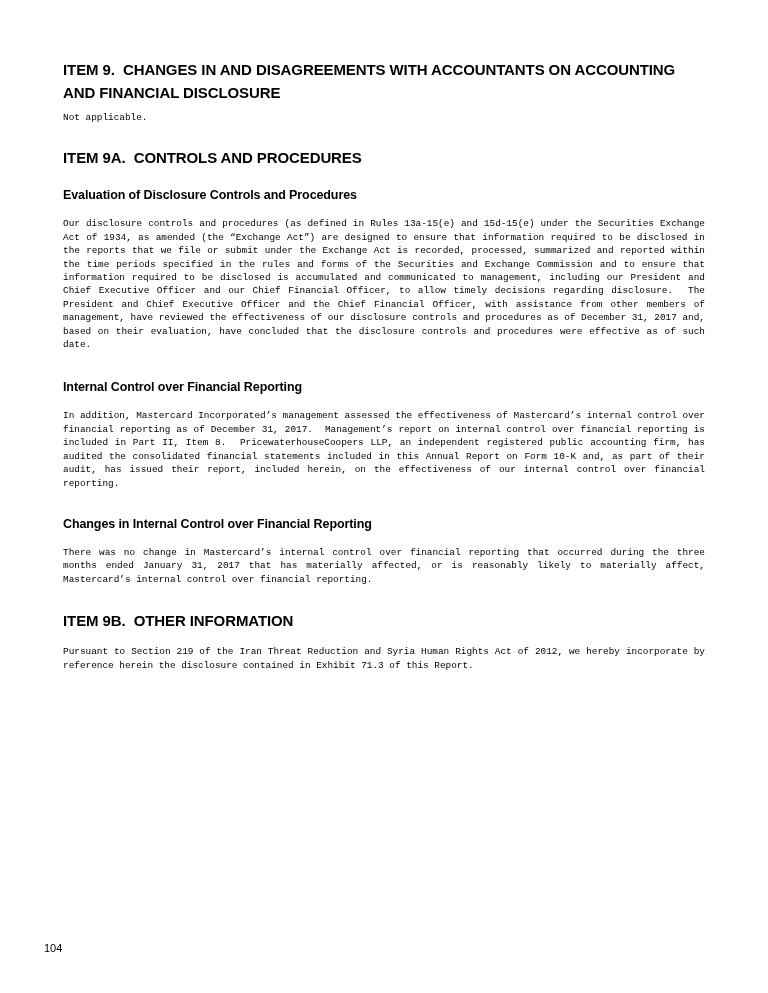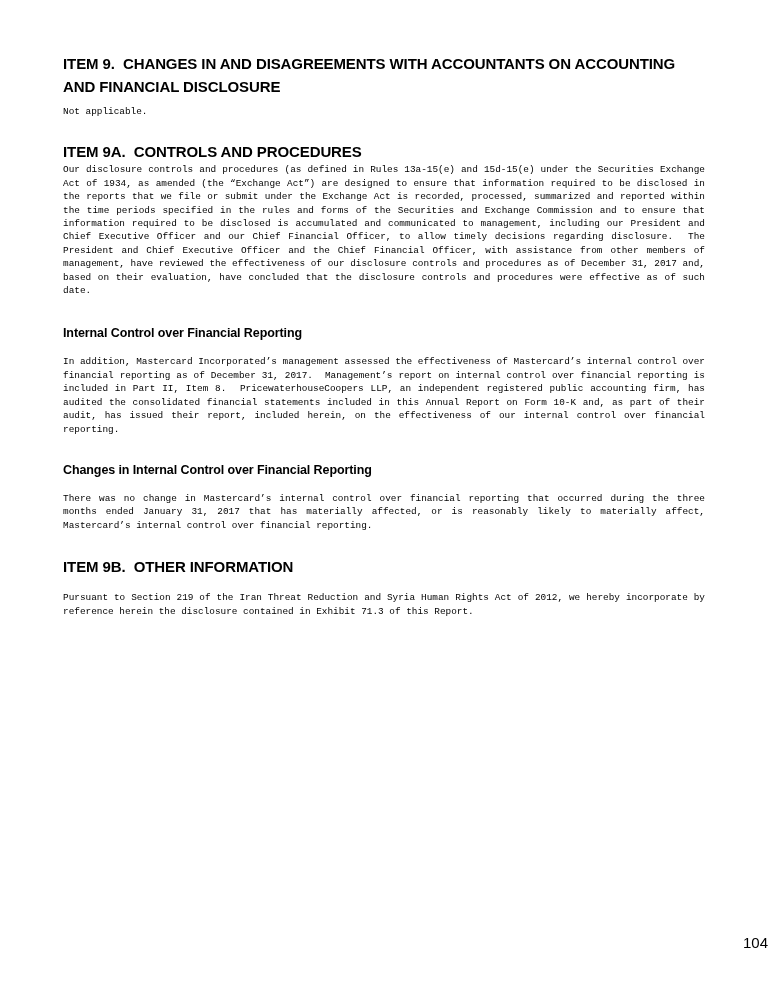--- a/index.html
+++ b/index.html
@@ -4,21 +4,21 @@
 <style>
   html, body {
     margin: 0;
     padding: 0;
     background: #ffffff;
   }
   .page {
     position: relative;
     width: 768px;
     height: 977px;
-    margin: 6px auto;
+    margin: 12px auto;
     background: #ffffff;
     box-sizing: border-box;
     padding: 46px 63px 0 63px;
     font-family: "Liberation Sans", sans-serif;
     color: #000000;
     overflow: hidden;
   }
   .item-heading {
     font-size: 15px;
     line-height: 23px;
@@ -49,36 +49,38 @@
   .mt-17 { margin-top: 17px; }
   .mt-27 { margin-top: 27px; }
   .mt-25 { margin-top: 25px; }
   .mt-23 { margin-top: 23px; }
   .hb-13 { margin-bottom: 13px; }
   .page-footer {
     position: absolute;
     left: 0;
     right: 0;
     bottom: 35px;
-    text-align: right;
-    font-size: 15px;
+    text-align: left;
+    font-size: 11px;
     line-height: 11px;
     color: #000000;
+    padding-left: 44px;
   }
 </style>
 </head>
 <body>
 
 <div class="page">
 
   <h1 class="item-heading mb-7">ITEM 9.  CHANGES IN AND DISAGREEMENTS WITH ACCOUNTANTS ON ACCOUNTING AND FINANCIAL DISCLOSURE</h1>
   <p class="body-text">Not applicable.</p>
 
   <h1 class="item-heading mt-22">ITEM 9A.  CONTROLS AND PROCEDURES</h1>
 
+  <h2 class="sub-heading mt-17 hb-13">Evaluation of Disclosure Controls and Procedures</h2>
   <p class="body-text">Our disclosure controls and procedures (as defined in Rules 13a-15(e) and 15d-15(e) under the Securities Exchange Act of 1934, as amended (the “Exchange Act”) are designed to ensure that information required to be disclosed in the reports that we file or submit under the Exchange Act is recorded, processed, summarized and reported within the time periods specified in the rules and forms of the Securities and Exchange Commission and to ensure that information required to be disclosed is accumulated and communicated to management, including our President and Chief Executive Officer and our Chief Financial Officer, to allow timely decisions regarding disclosure.  The President and Chief Executive Officer and the Chief Financial Officer, with assistance from other members of management, have reviewed the effectiveness of our disclosure controls and procedures as of December 31, 2017 and, based on their evaluation, have concluded that the disclosure controls and procedures were effective as of such date.</p>
 
   <h2 class="sub-heading mt-27 hb-13">Internal Control over Financial Reporting</h2>
   <p class="body-text">In addition, Mastercard Incorporated’s management assessed the effectiveness of Mastercard’s internal control over financial reporting as of December 31, 2017.  Management’s report on internal control over financial reporting is included in Part II, Item 8.  PricewaterhouseCoopers LLP, an independent registered public accounting firm, has audited the consolidated financial statements included in this Annual Report on Form 10-K and, as part of their audit, has issued their report, included herein, on the effectiveness of our internal control over financial reporting.</p>
 
   <h2 class="sub-heading mt-25 hb-13">Changes in Internal Control over Financial Reporting</h2>
   <p class="body-text">There was no change in Mastercard’s internal control over financial reporting that occurred during the three months ended January 31, 2017 that has materially affected, or is reasonably likely to materially affect, Mastercard’s internal control over financial reporting.</p>
 
   <h1 class="item-heading mt-23 hb-13">ITEM 9B.  OTHER INFORMATION</h1>
   <p class="body-text">Pursuant to Section 219 of the Iran Threat Reduction and Syria Human Rights Act of 2012, we hereby incorporate by reference herein the disclosure contained in Exhibit 71.3 of this Report.</p>

